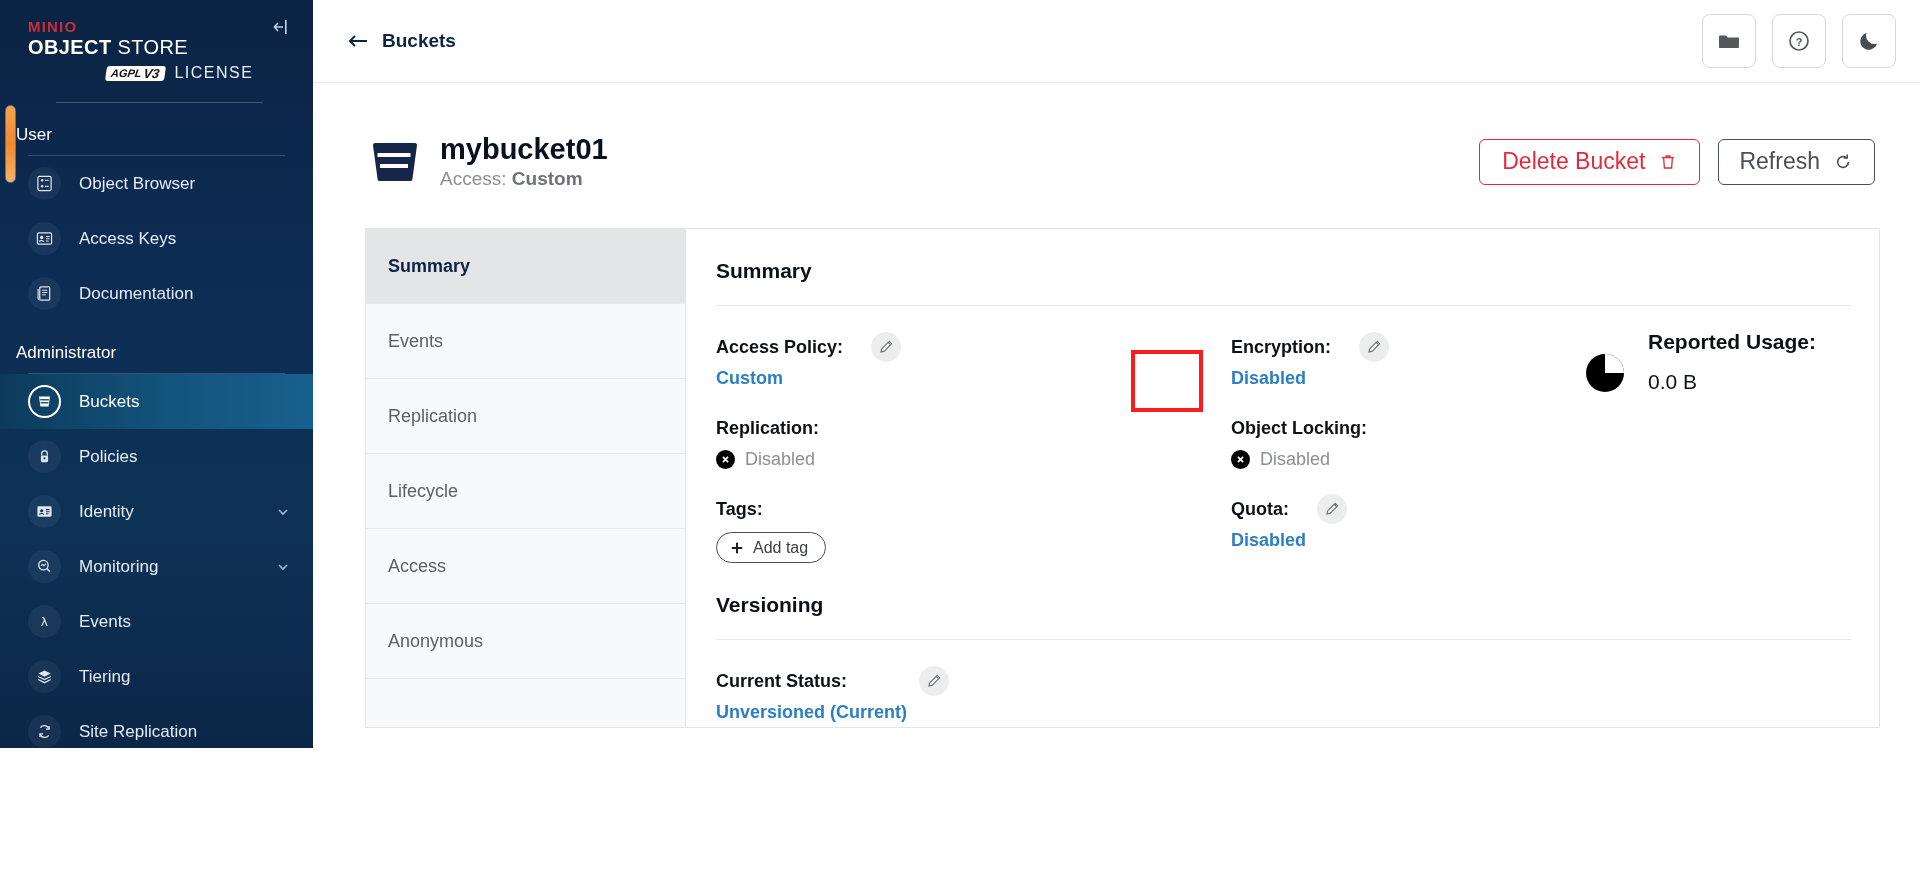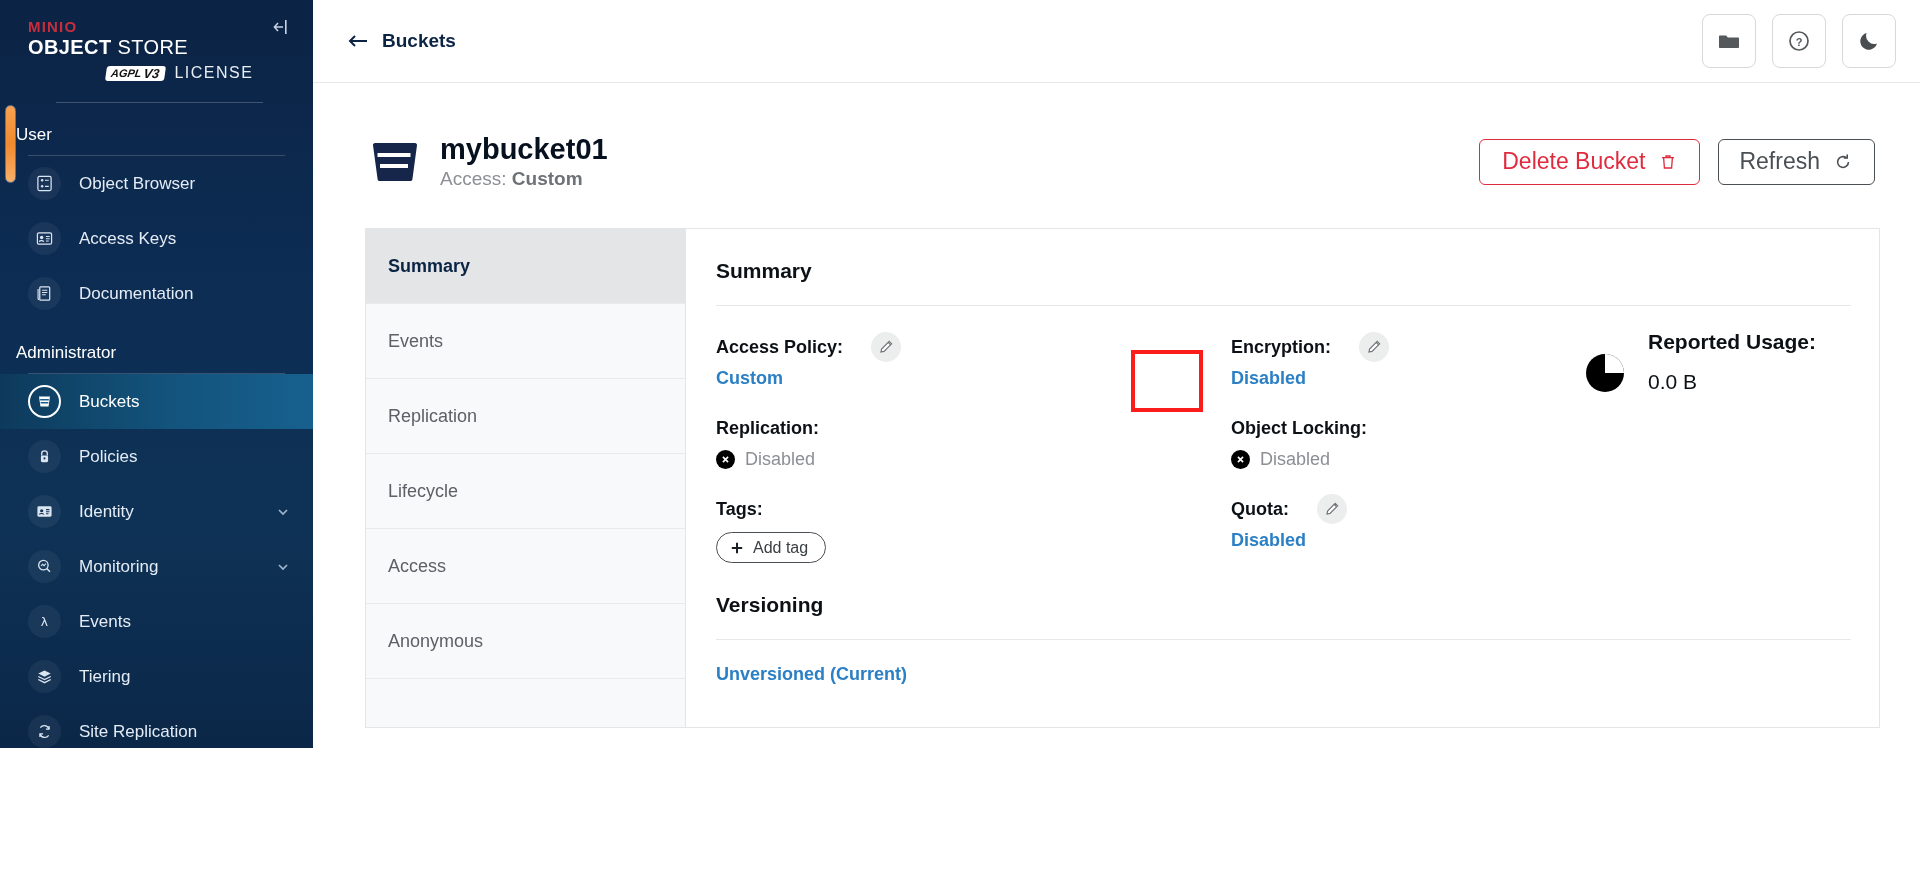--- a/index.html
+++ b/index.html
@@ -522,20 +522,29 @@
                   <div class="u-val">0.0 B</div>
                 </div>
               </div>
             </div>
           </div>
 
           <div class="versioning-wrap">
             <div class="v-title">Versioning</div>
             <div class="v-rule"></div>
             <div class="field">
+              <div class="field-label-row">
+                <span class="field-label">Current Status:</span>
+                <span class="edit-btn" style="margin-left:44px">
+                  <svg width="16" height="16" viewBox="0 0 16 16">
+                    <path d="M11.2 2.4l2.4 2.4-7.6 7.6-3 .6.6-3z" stroke="#6f7478" stroke-width="1.2" fill="#fff"></path>
+                    <path d="M10.2 3.4l2.4 2.4" stroke="#6f7478" stroke-width="1.2"></path>
+                  </svg>
+                </span>
+              </div>
               <div class="field-value val-link">Unversioned (Current)</div>
             </div>
           </div>
 
         </div>
       </div>
     </div>
 
     <div class="red-box"></div>
   </section>

